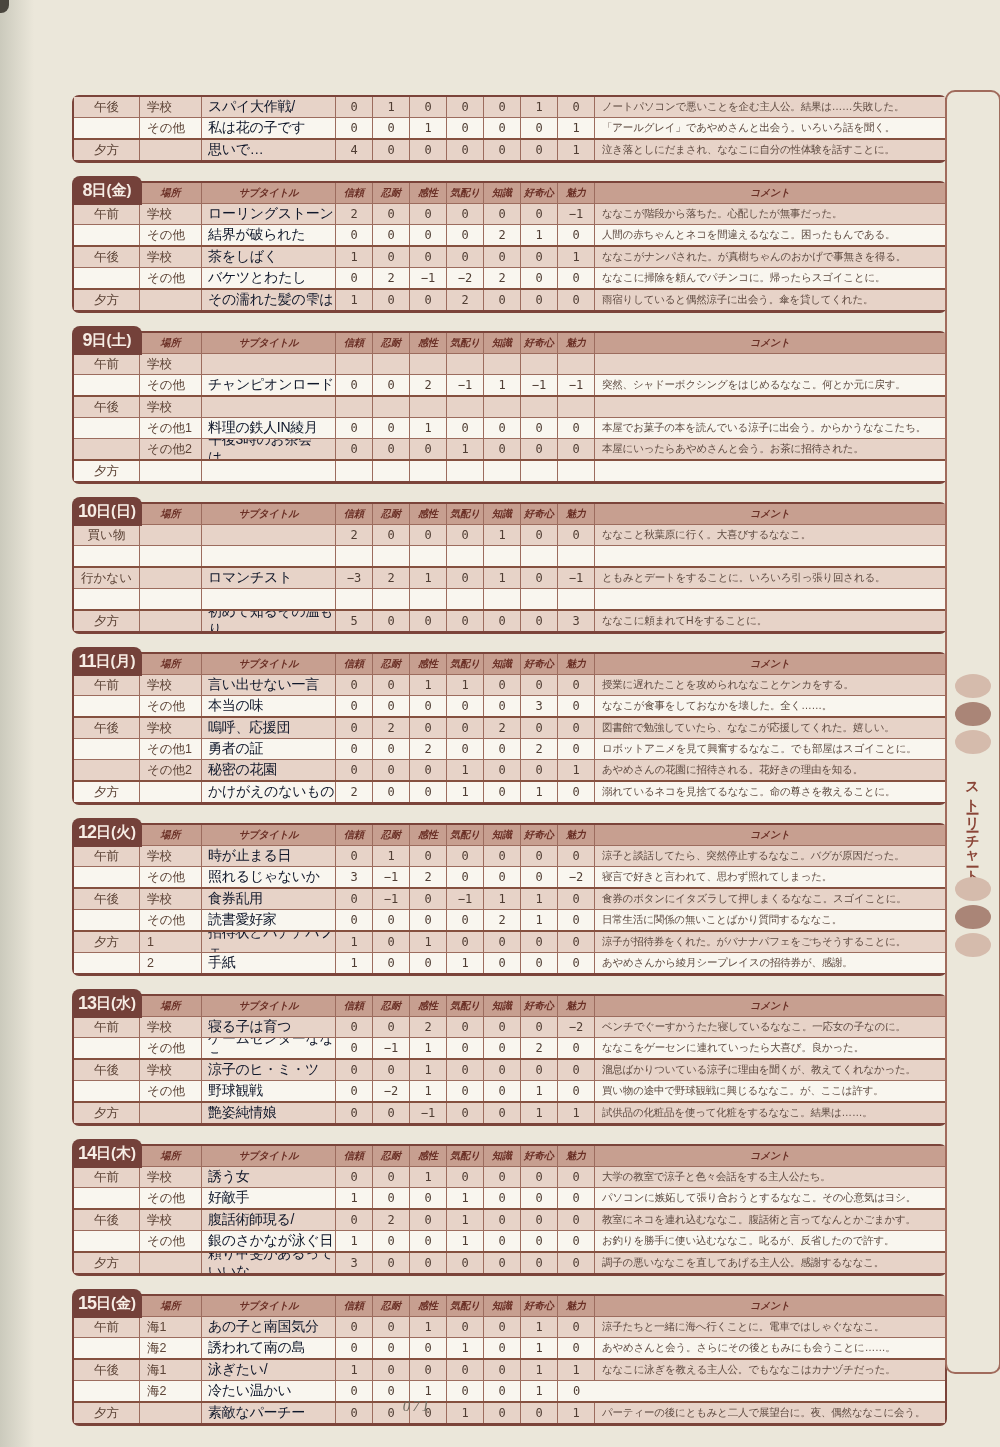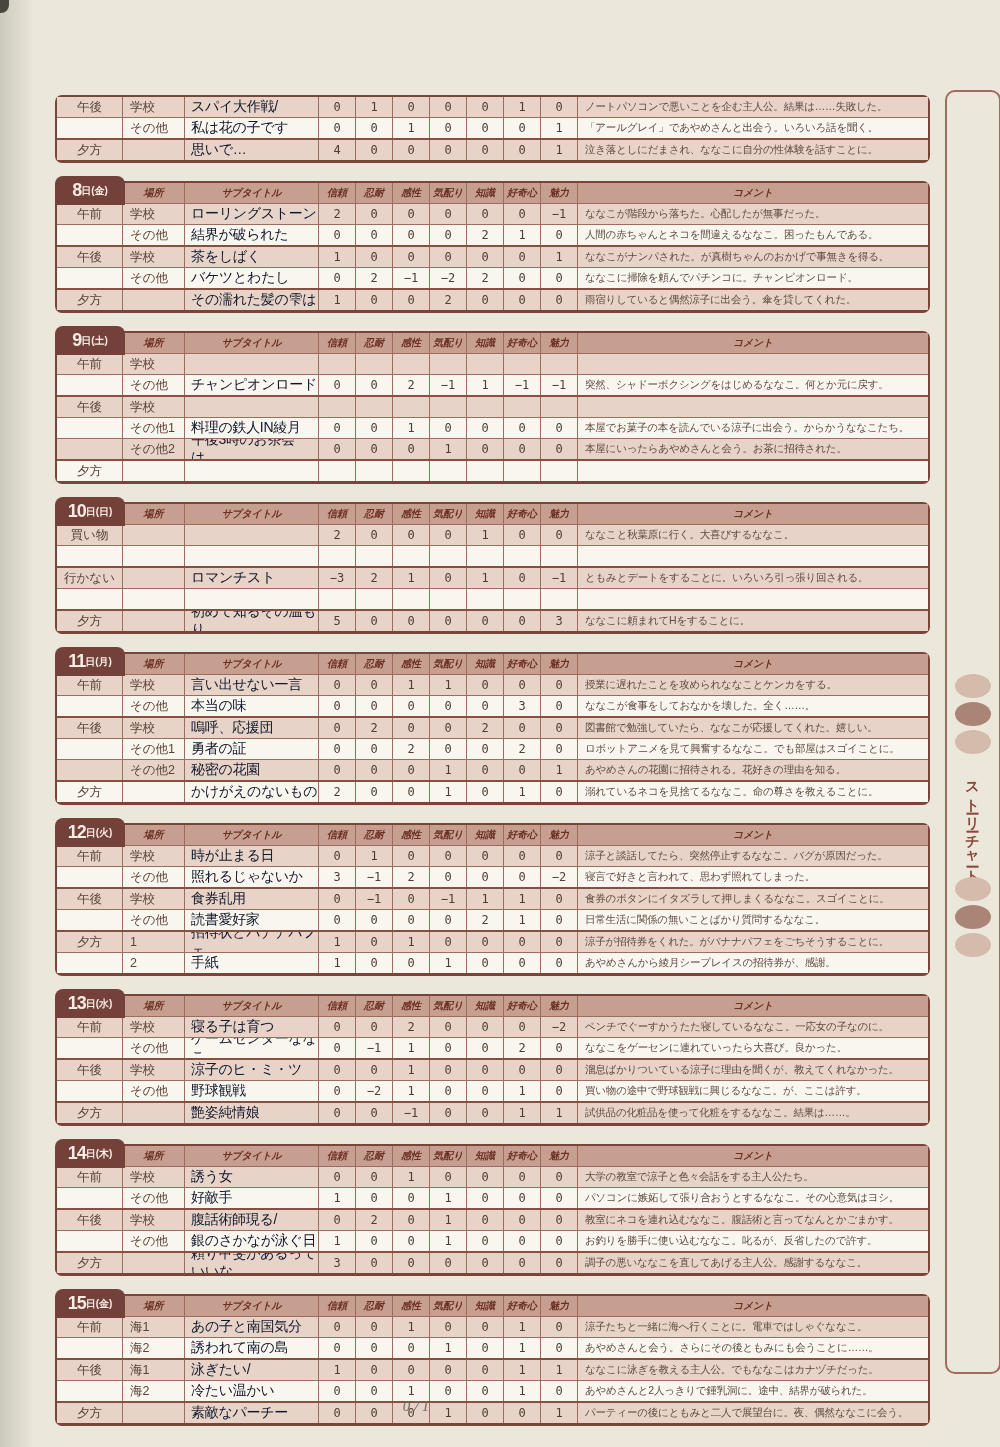--- a/index.html
+++ b/index.html
@@ -9,35 +9,35 @@
     font-family:"Liberation Sans","DejaVu Sans",sans-serif;
     color:#5d4a41;
   }
   
   .gutter{position:absolute;left:0;top:0;width:34px;height:1447px;
     background:linear-gradient(to right, rgba(164,166,152,.45), rgba(164,166,152,0));}
   .corner-speck{position:absolute;left:0;top:0;width:9px;height:13px;background:#4a463e;
     border-bottom-right-radius:8px;}
 
   
-  .tables-region{position:absolute;left:55px;top:95px;width:875px;}
+  .tables-region{position:absolute;left:72px;top:95px;width:875px;}
   .table-block{
     position:relative;margin-top:18px;
     border:2px solid #7b443a;border-bottom-width:3px;border-radius:7px;
     background:#f9f6ef;overflow:visible;
   }
   .table-block.no-day{margin-top:0;}
   .day-tab{
     position:absolute;left:-2px;top:-7px;height:29px;width:70px;z-index:3;
     background:#74413a;border-radius:8px 8px 0 0;
     display:flex;align-items:center;justify-content:center;
     color:#f6ece4;white-space:nowrap;
   }
   .day-num{font-size:18px;font-weight:bold;letter-spacing:-1px;}
-  .day-suffix{font-size:10px;font-weight:bold;}
+  .day-suffix{font-size:15px;font-weight:bold;}
   .trow{
     display:grid;
     grid-template-columns:66px 62px 134px repeat(7,37px) 1fr;
     height:20px;align-items:center;
     border-top:1px solid #9c6c5e;
   }
   .trow:first-child, .day-tab + .trow{border-top:none;}
   .trow.group{border-top:2px solid #85503f;}
   .trow.header{background:#c79f90;height:20px;border-top:none;font-style:italic;}
   .trow.pink{background:#e7d3c8;}
@@ -183,21 +183,21 @@
         <div class="cell c-time"></div>
         <div class="cell c-place">その他</div>
         <div class="cell c-sub">バケツとわたし</div>
         <div class="cell c-stat">0</div>
         <div class="cell c-stat">2</div>
         <div class="cell c-stat">−1</div>
         <div class="cell c-stat">−2</div>
         <div class="cell c-stat">2</div>
         <div class="cell c-stat">0</div>
         <div class="cell c-stat">0</div>
-        <div class="cell c-comment">ななこに掃除を頼んでパチンコに。チャンピオンロード。</div>
+        <div class="cell c-comment">ななこに掃除を頼んでパチンコに。帰ったらスゴイことに。</div>
       </div>
       <div class="trow pink group">
         <div class="cell c-time">夕方</div>
         <div class="cell c-place"></div>
         <div class="cell c-sub">その濡れた髪の雫は</div>
         <div class="cell c-stat">1</div>
         <div class="cell c-stat">0</div>
         <div class="cell c-stat">0</div>
         <div class="cell c-stat">2</div>
         <div class="cell c-stat">0</div>
@@ -810,21 +810,20 @@
         <div class="cell c-time"></div>
         <div class="cell c-place">海2</div>
         <div class="cell c-sub">冷たい温かい</div>
         <div class="cell c-stat">0</div>
         <div class="cell c-stat">0</div>
         <div class="cell c-stat">1</div>
         <div class="cell c-stat">0</div>
         <div class="cell c-stat">0</div>
         <div class="cell c-stat">1</div>
         <div class="cell c-stat">0</div>
-        <div class="cell c-comment">あやめさんと2人っきりで鍾乳洞に。途中、結界が破られた。</div>
       </div>
       <div class="trow pink group">
         <div class="cell c-time">夕方</div>
         <div class="cell c-place"></div>
         <div class="cell c-sub">素敵なパーチー</div>
         <div class="cell c-stat">0</div>
         <div class="cell c-stat">0</div>
         <div class="cell c-stat">0</div>
         <div class="cell c-stat">1</div>
         <div class="cell c-stat">0</div>

